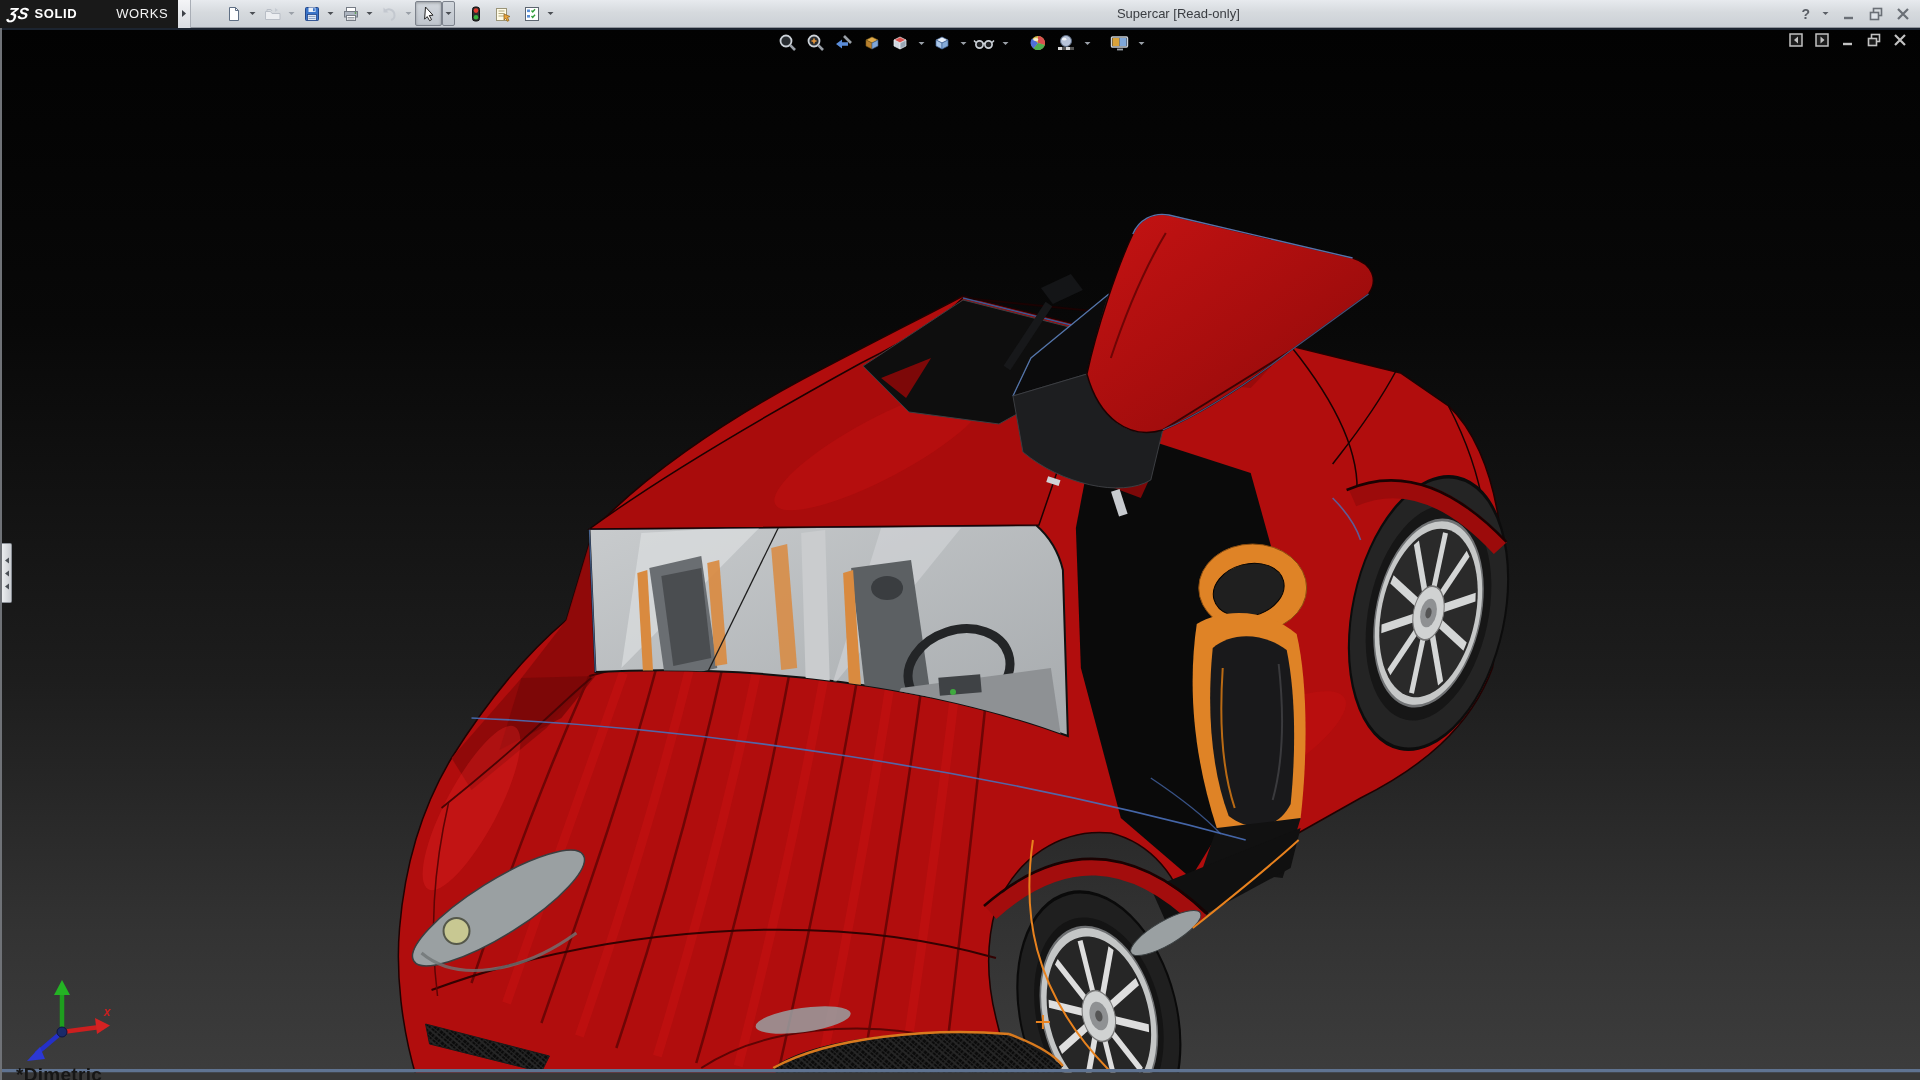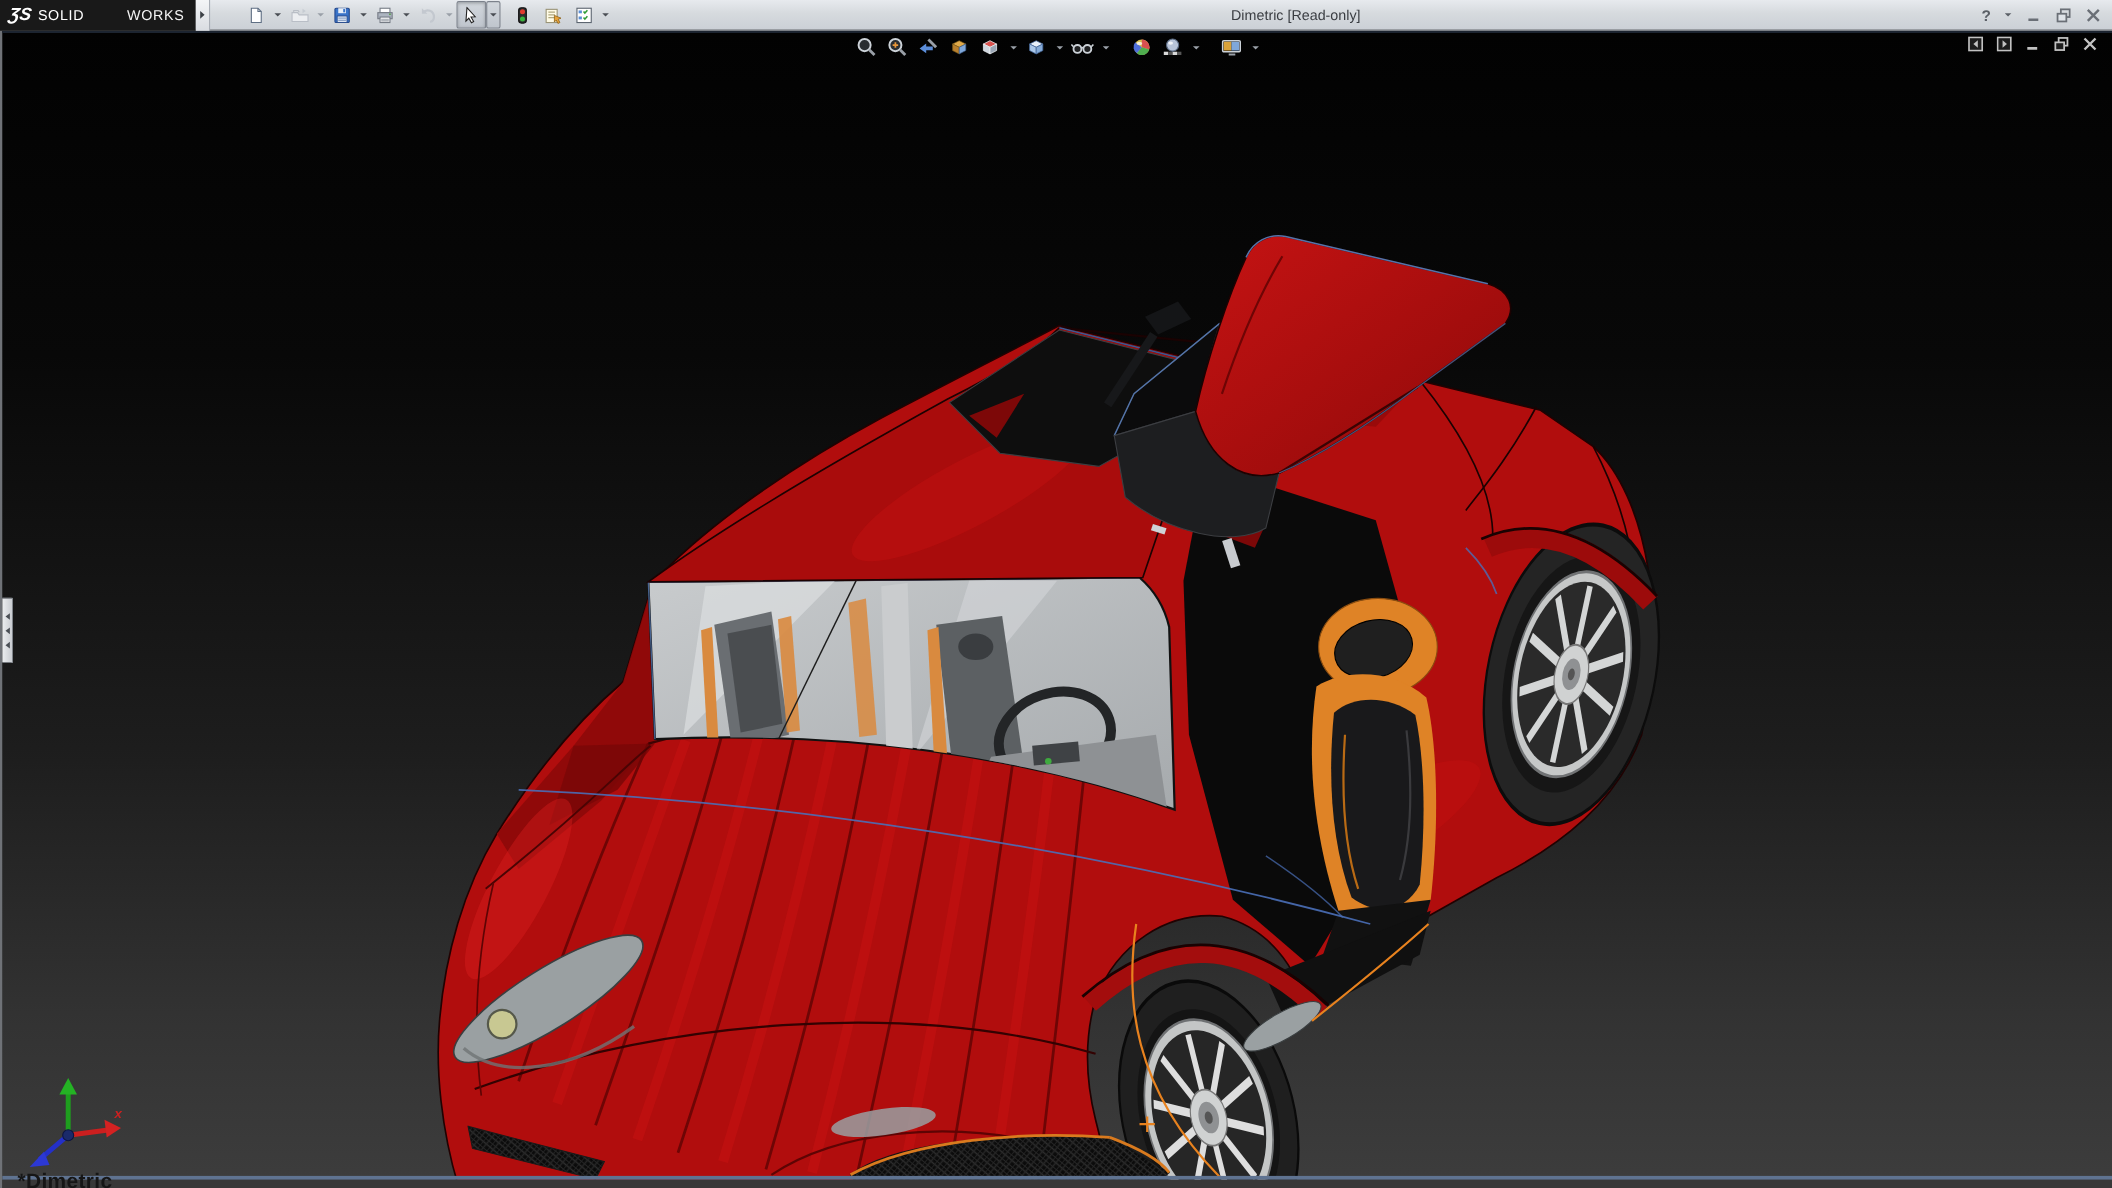--- a/index.html
+++ b/index.html
@@ -15,21 +15,21 @@
     background:linear-gradient(#e7eaee 0%,#d6dade 45%,#cbd0d6 100%);
     border-bottom:1px solid #8f949c;
     display:flex;align-items:center;z-index:30;
   }
   .logo{
     height:28px;min-width:133px;background:#191919;color:#fff;
     display:flex;align-items:center;padding:0 10px 0 8px;box-sizing:border-box;
   }
   .logo .glyph{font-style:italic;font-weight:bold;font-size:16px;margin-right:6px;transform:skewX(-10deg);}
   .logo .brand{font-size:13px;letter-spacing:.6px;white-space:nowrap;}
-  .logo .brand .bold{font-weight:400;margin-top:15px;}
+  .logo .brand .bold{font-weight:700;margin-top:15px;}
   .logo .brand .light{font-weight:400;opacity:.95;margin-left:39px;}
   .menu-expand{
     width:12px;height:28px;display:flex;align-items:center;justify-content:center;
     background:linear-gradient(#f4f5f7,#d9dce1);border-right:1px solid #a9aeb6;cursor:pointer;
   }
   .tbgroup{display:flex;align-items:center;margin-left:28px;}
   .tbtn{
     width:25px;height:23px;display:flex;align-items:center;justify-content:center;
     border:1px solid transparent;border-radius:2px;margin-left:1px;cursor:pointer;
   }
@@ -205,21 +205,21 @@
         <path d="M7.5 10l1.2 1.4 2.3-2.6" fill="none" stroke="#2f9e38" stroke-width="1.4"></path>
       </svg>
     </div>
     <div class="tcaret">
         <svg width="7" height="5">
           <path d="M0.5 1l3 3 3-3z" fill="#4a4e54"></path>
         </svg>
       </div>
   </div>
 
-  <div class="win-title">Dimetric [Read-only]</div>
+  <div class="win-title">Supercar [Read-only]</div>
 
   <div class="right-controls">
     <span class="help-btn">?</span>
     <span class="tcaret">
         <svg width="7" height="5">
           <path d="M0.5 1l3 3 3-3z" fill="#5a5f66"></path>
         </svg>
       </span>
     <span class="wc">
       <svg width="14" height="14">

